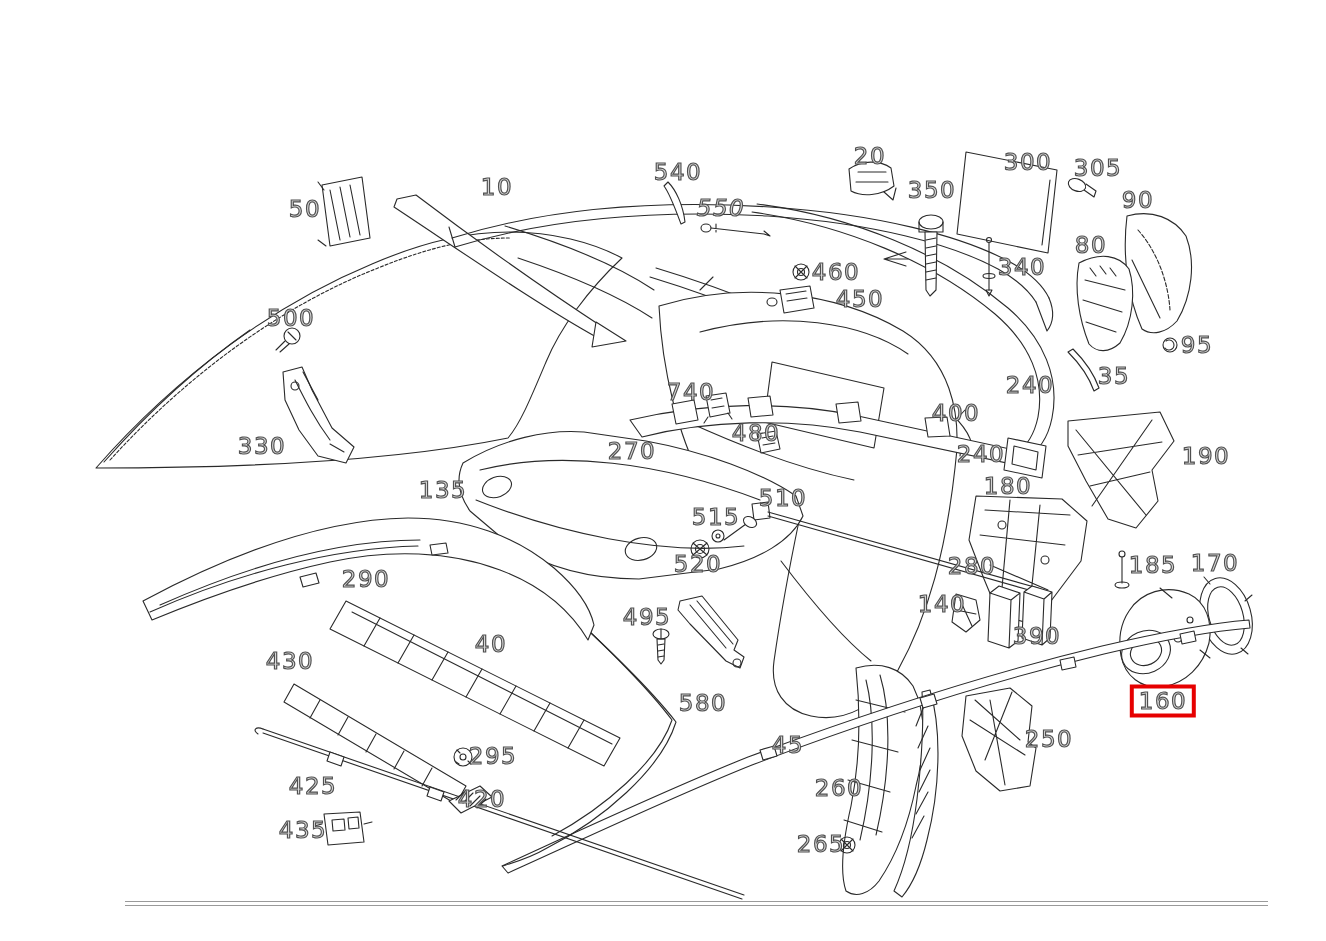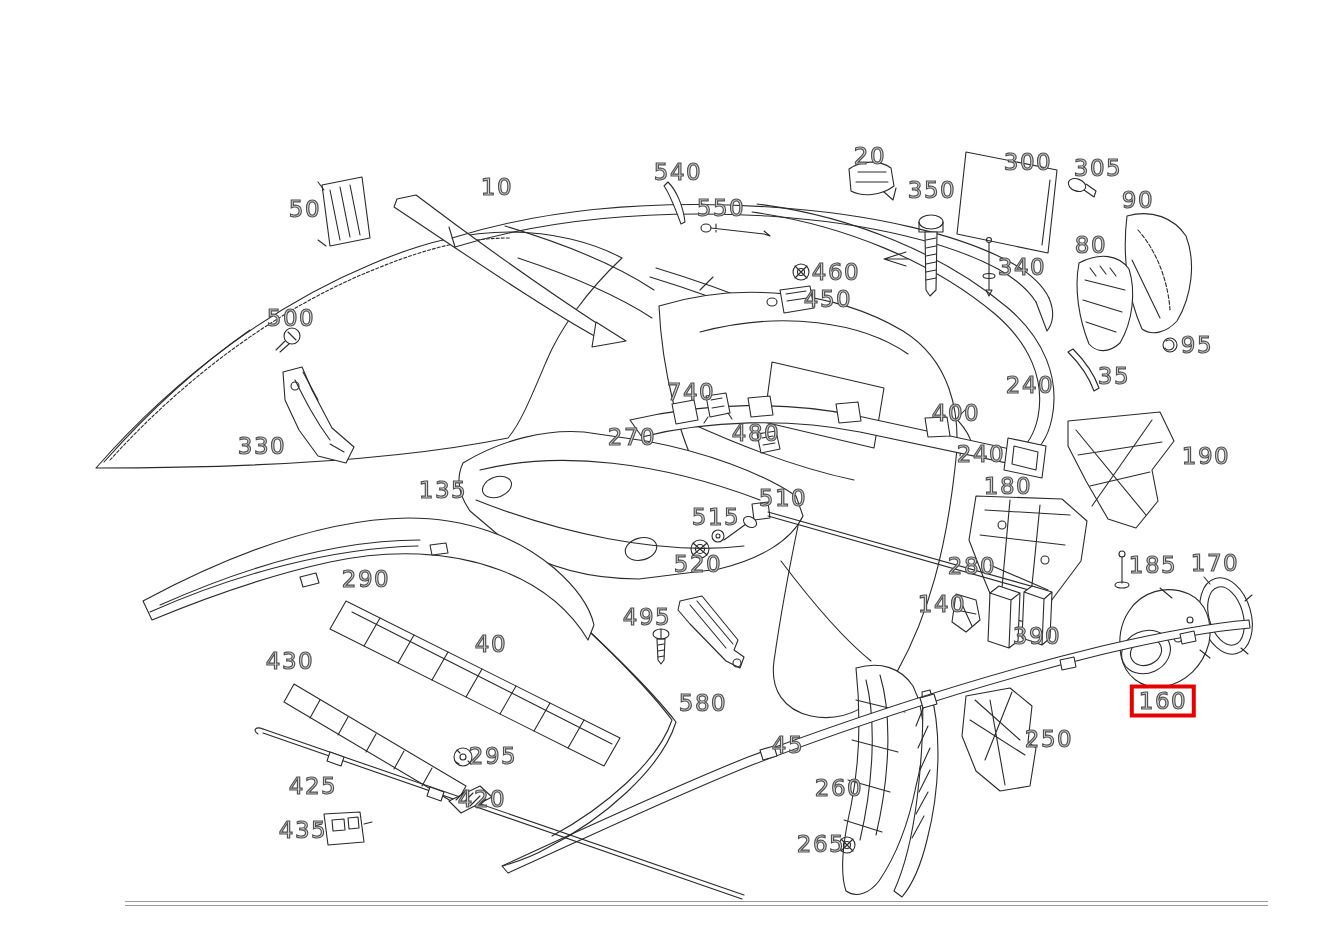--- a/index.html
+++ b/index.html
@@ -322,38 +322,38 @@
     <g>
       <path d="M966,152 L1057,170 L1048,253 L957,234 Z" fill="url(#speckle)"></path>
       <path d="M1050,180 L1042,245"></path>
     </g>
   </svg>
 
   <div>
       <div class="part-label" style="left: 305px; top: 209px;">50</div>
       <div class="part-label" style="left: 497px; top: 187px;">10</div>
       <div class="part-label" style="left: 678px; top: 172px;">540</div>
-      <div class="part-label" style="left: 721px; top: 208px;">550</div>
+      <div class="part-label" style="left: 721px; top: 208px; font-style: italic;">550</div>
       <div class="part-label" style="left: 870px; top: 156px;">20</div>
       <div class="part-label" style="left: 932px; top: 190px;">350</div>
       <div class="part-label" style="left: 1028px; top: 162px;">300</div>
       <div class="part-label" style="left: 1098px; top: 168px;">305</div>
       <div class="part-label" style="left: 1138px; top: 200px;">90</div>
       <div class="part-label" style="left: 1091px; top: 245px;">80</div>
       <div class="part-label" style="left: 1022px; top: 267px;">340</div>
       <div class="part-label" style="left: 836px; top: 272px;">460</div>
-      <div class="part-label" style="left: 828px; top: 299px;">450</div>
+      <div class="part-label" style="left: 860px; top: 299px;">450</div>
       <div class="part-label" style="left: 291px; top: 318px;">500</div>
       <div class="part-label" style="left: 1197px; top: 345px;">95</div>
       <div class="part-label" style="left: 1114px; top: 376px;">35</div>
       <div class="part-label" style="left: 1030px; top: 385px;">240</div>
       <div class="part-label" style="left: 956px; top: 413px;">400</div>
       <div class="part-label" style="left: 691px; top: 392px;">740</div>
       <div class="part-label" style="left: 756px; top: 433px;">480</div>
-      <div class="part-label" style="left: 632px; top: 437px;">270</div>
+      <div class="part-label" style="left: 632px; top: 451px;">270</div>
       <div class="part-label" style="left: 262px; top: 446px;">330</div>
       <div class="part-label" style="left: 981px; top: 454px;">240</div>
       <div class="part-label" style="left: 1206px; top: 456px;">190</div>
       <div class="part-label" style="left: 443px; top: 490px;">135</div>
       <div class="part-label" style="left: 1008px; top: 486px;">180</div>
       <div class="part-label" style="left: 783px; top: 498px;">510</div>
       <div class="part-label" style="left: 716px; top: 517px;">515</div>
       <div class="part-label" style="left: 698px; top: 564px;">520</div>
       <div class="part-label" style="left: 972px; top: 566px;">280</div>
       <div class="part-label" style="left: 1153px; top: 565px;">185</div>

